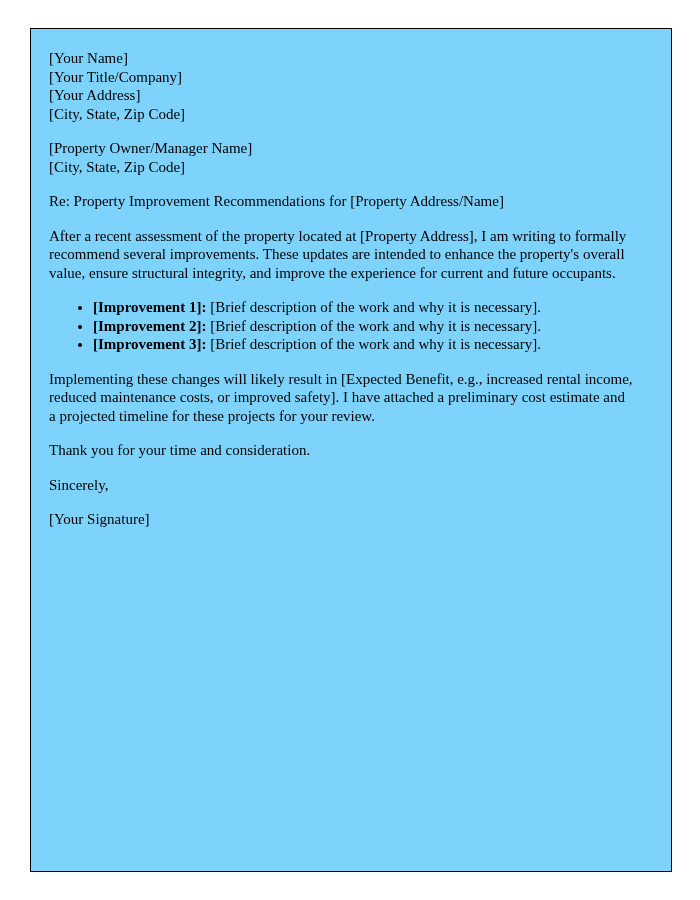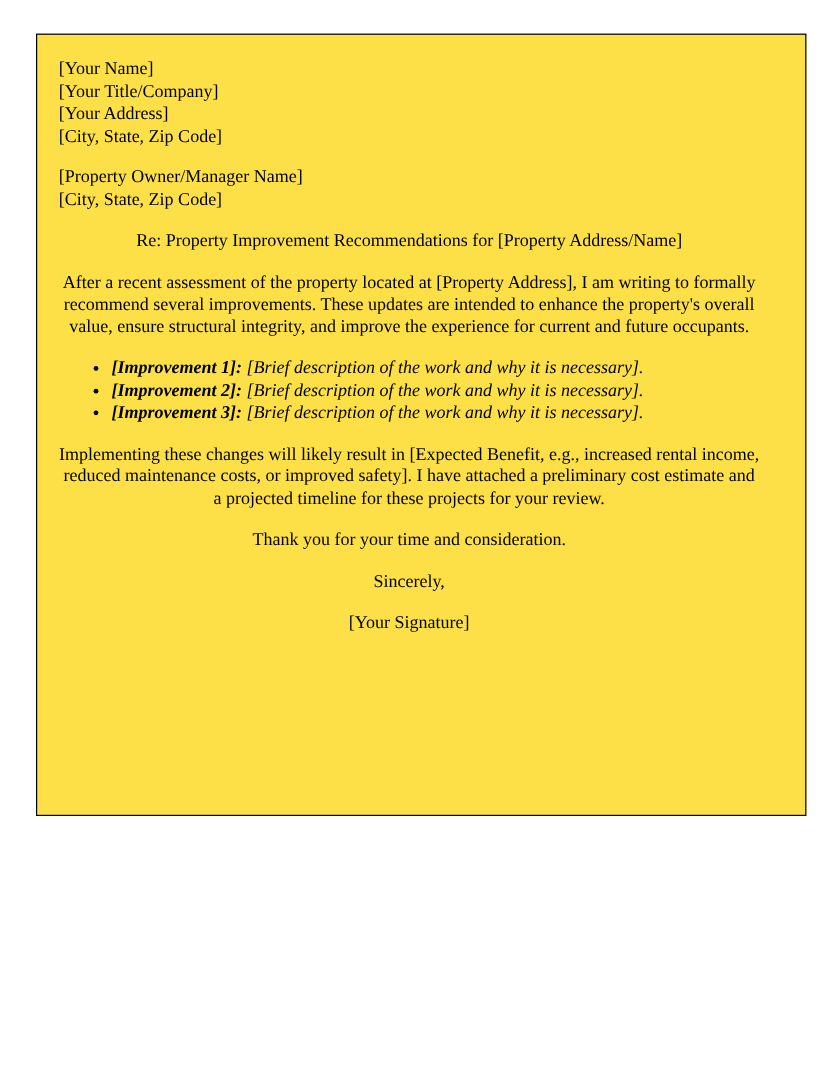--- a/index.html
+++ b/index.html
@@ -9,40 +9,38 @@
     width: 700px;
     height: 900px;
     font-family: "Liberation Serif", "DejaVu Serif", serif;
     color: #000000;
   }
   .page {
     position: absolute;
     left: 30px;
     top: 28px;
     width: 642px;
-    height: 652px;
+    height: 844px;
     box-sizing: border-box;
     border: 1px solid #000000;
-    background: #fde047;
+    background: #7dd3fc;
     padding: 20px 38px 0 18px;
     font-size: 15px;
     line-height: 18.5px;
   }
   .block {
     margin: 0 0 16px 0;
   }
   .para {
     margin: 0 0 16px 0;
-    text-align: center;
   }
   ul.improvements {
     margin: 0 0 16px 0;
     padding: 0 0 0 44px;
     list-style-type: disc;
-    font-style: italic;
   }
   ul.improvements li {
     margin: 0;
     padding: 0;
   }
   .bold {
     font-weight: bold;
   }
 </style>
 </head>

